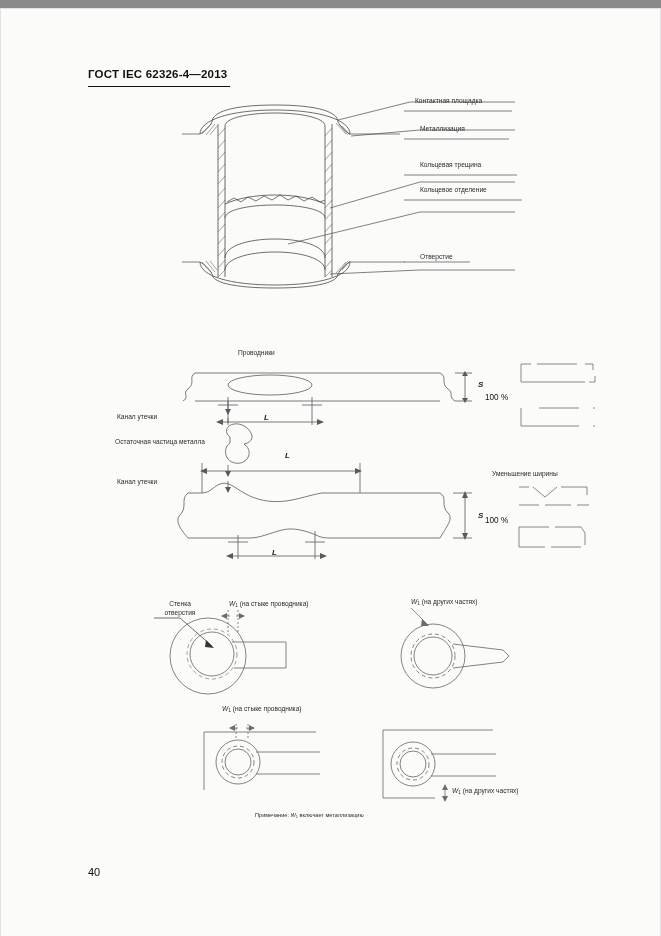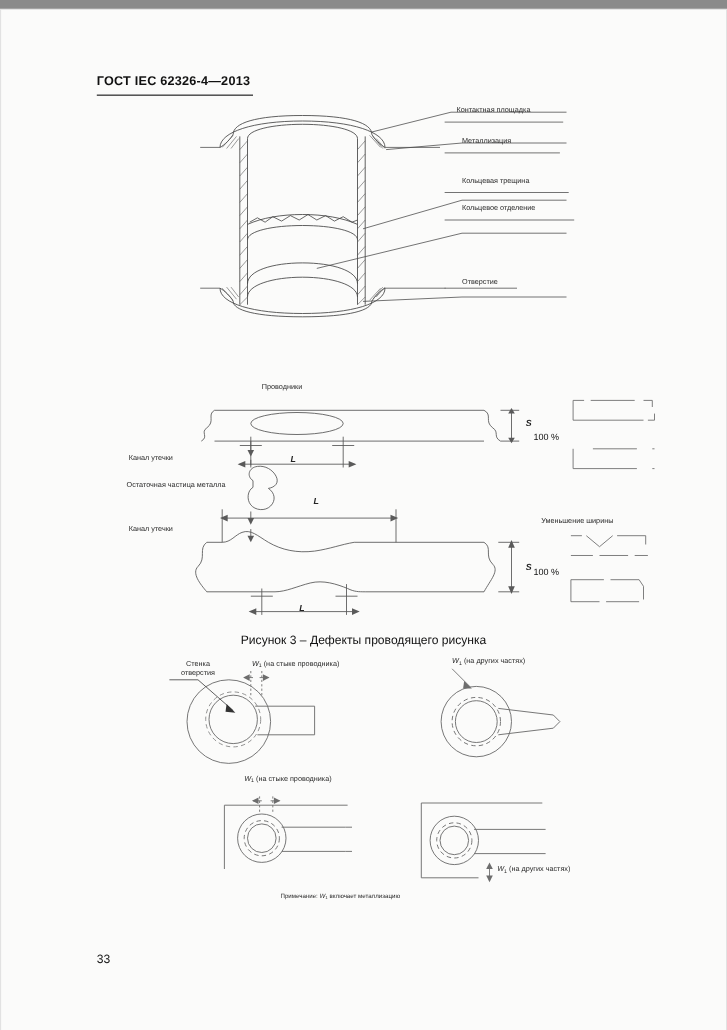--- a/index.html
+++ b/index.html
@@ -313,21 +313,20 @@
         <line x1="66" y1="4" x2="70" y2="10"></line>
         <line x1="70" y1="10" x2="70" y2="22"></line>
         <line x1="4" y1="24" x2="30" y2="24"></line>
         <line x1="36" y1="24" x2="66" y2="24"></line>
         <line x1="4" y1="4" x2="4" y2="24"></line>
       </g>
     </svg>
   </div>
   <div class="pct" style="left:485px;top:508px;">100 %</div>
 
-  <div class="caption" style="left:0;top:568px;width:661px;">Рисунок 3  –  Дефекты проводящего рисунка</div>
 
   <div class="lbl c" style="left:153px;top:592px;width:54px;">Стенка</div>
   <div class="lbl c" style="left:153px;top:601px;width:54px;">отверстия</div>
 
   <div class="lbl" style="left:229px;top:592px;">
     <span class="ital">W</span><span class="sub">1</span>
     <span>(на стыке проводника)</span>
   </div>
 
   <div class="lbl" style="left:411px;top:590px;">
@@ -439,15 +438,15 @@
   <div class="lbl" style="left:452px;top:779px;">
     <span class="ital">W</span><span class="sub">1</span>
     <span>(на других частях)</span>
   </div>
 
   <div class="lbl sm" style="left:255px;top:804px;">
     <span>Примечание: </span><span class="ital">W</span><span class="sub">1</span><span> включает металлизацию</span>
   </div>
 
 
-  <div class="pageno">33</div>
+  <div class="pageno">40</div>
 
 </div>
 
 </body></html>

